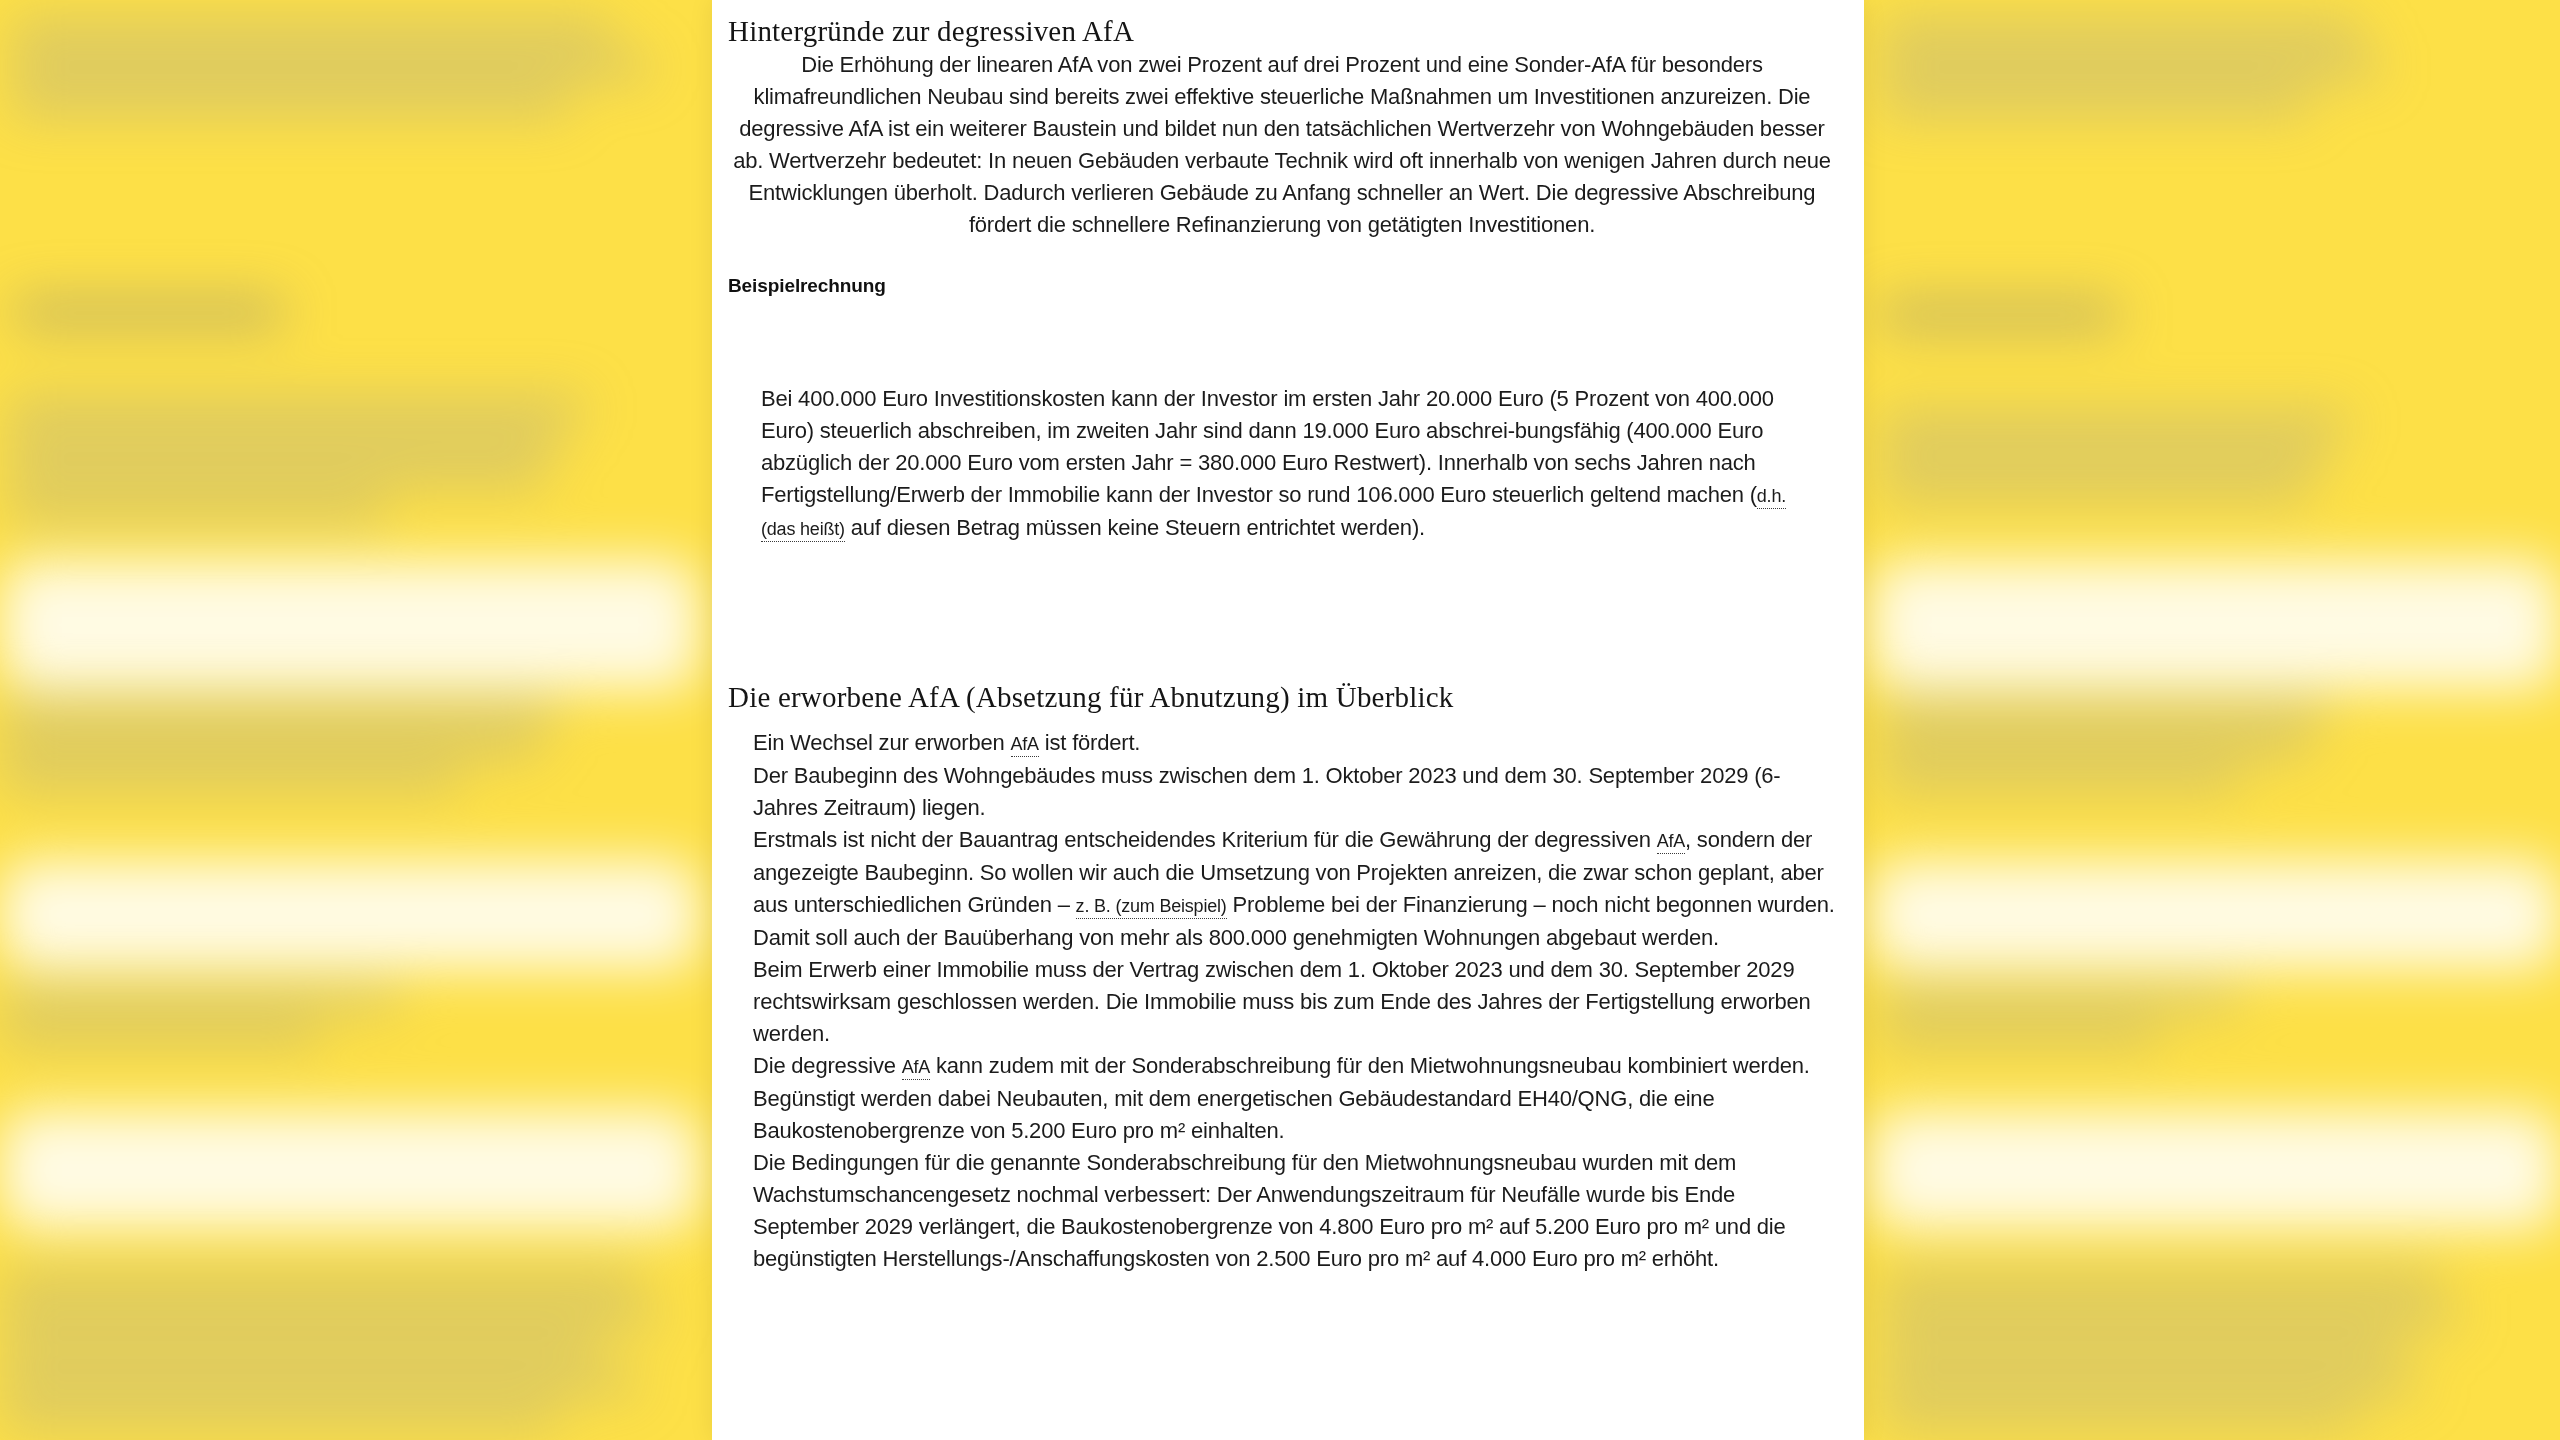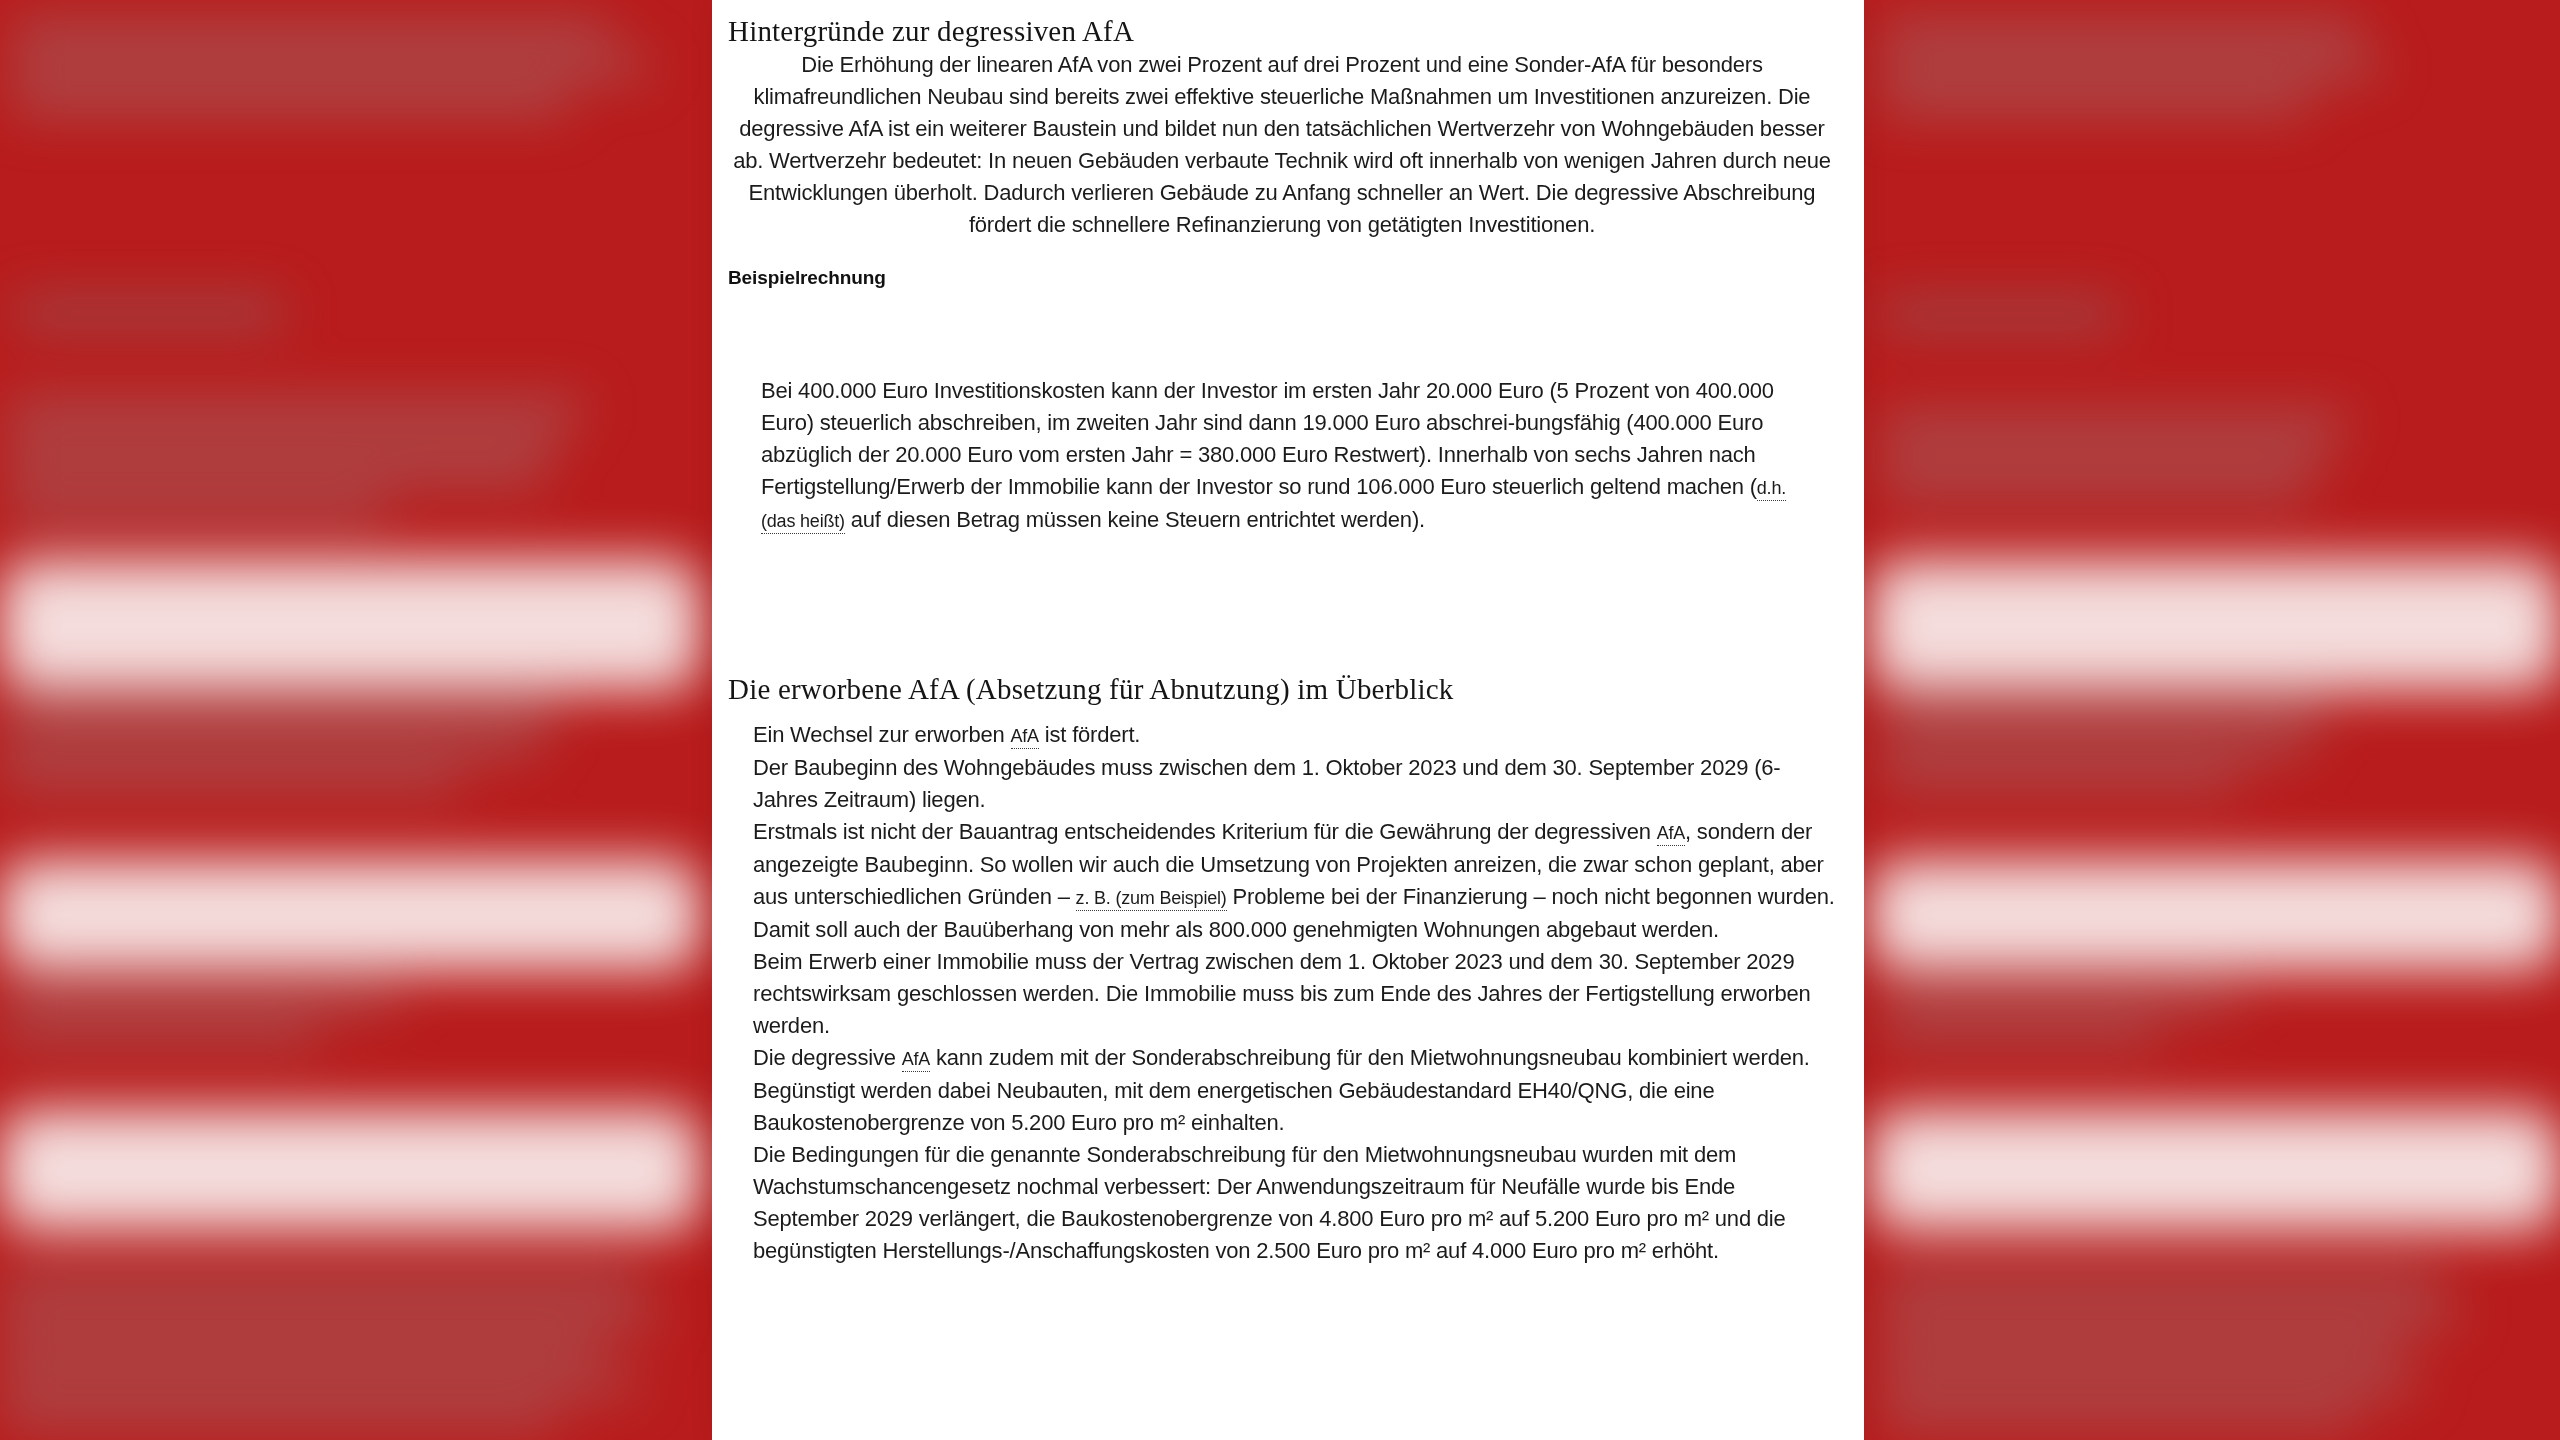--- a/index.html
+++ b/index.html
@@ -1,18 +1,18 @@
 <!DOCTYPE html>
 <html lang="de"><head>
 <meta charset="utf-8">
 <style>
   html,body{margin:0;padding:0;background:#e9e9e9;}
   .stage{
     position:relative;width:2560px;height:1440px;overflow:hidden;
-    background:#b91c1c;
+    background:#fde047;
     font-family:"Liberation Sans", sans-serif;
   }
   
   .bg-blur{position:absolute;inset:0;filter:blur(26px);}
   .bg-bar{position:absolute;background:rgba(150,152,155,0.38);border-radius:8px;}
   .bg-bar.dark{background:rgba(125,127,130,0.45);}
   .bg-light{position:absolute;background:rgba(255,255,255,0.85);border-radius:30px;}
   
   .content{
     position:absolute;left:712px;top:0;width:1152px;height:1440px;
@@ -28,21 +28,21 @@
   }
   h1.sec-title{margin-top:13px;}
   h2.sec-title{margin-top:134px;}
   p.body-text{
     font-size:22px;line-height:32px;letter-spacing:-0.2px;
     margin:0;color:#1b1b1b;
   }
   .intro{margin-top:17px;max-width:1108px;text-align:center;}
   .example-label{
     font-size:19px;font-weight:700;color:#111;
-    margin:24px 0 0 0;line-height:26px;letter-spacing:-0.1px;
+    margin:32px 0 0 0;line-height:26px;letter-spacing:-0.1px;
   }
   .example-block{margin:84px 0 0 33px;max-width:1046px;}
   .overview-list{margin:12px 0 0 25px;max-width:1092px;}
   .overview-list p.body-text{max-width:1092px;}
   .abbr{
     font-size:18px;
     border-bottom:1px dotted #3a3a3a;
     padding-bottom:2px;
     cursor:help;
   }

